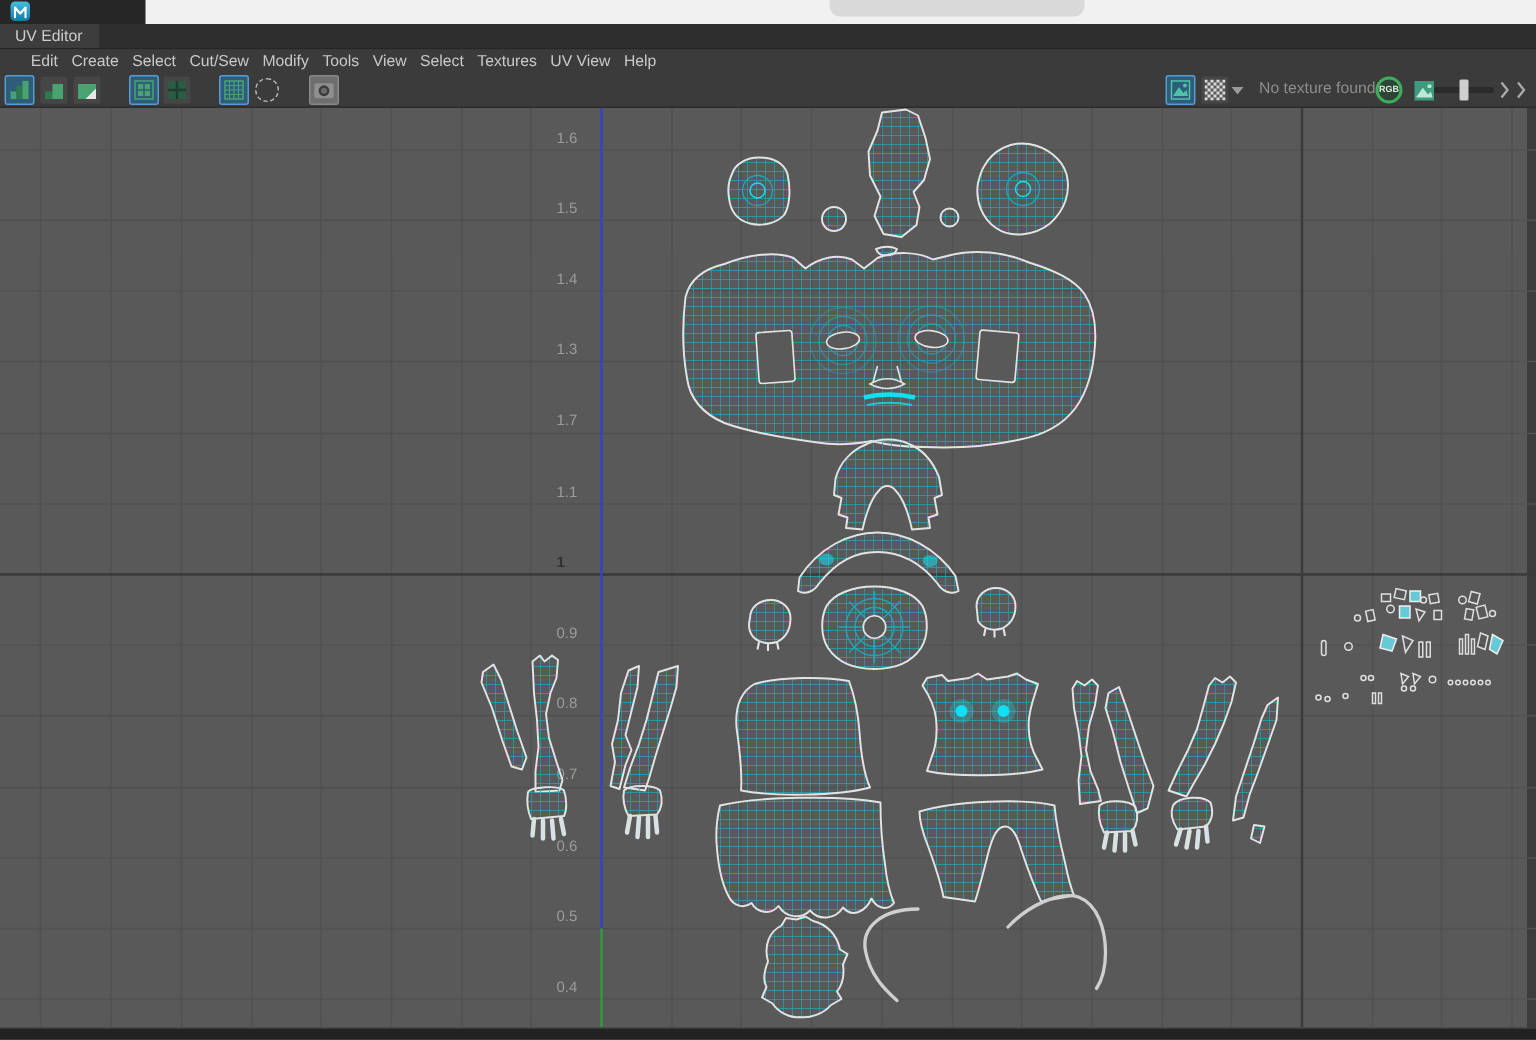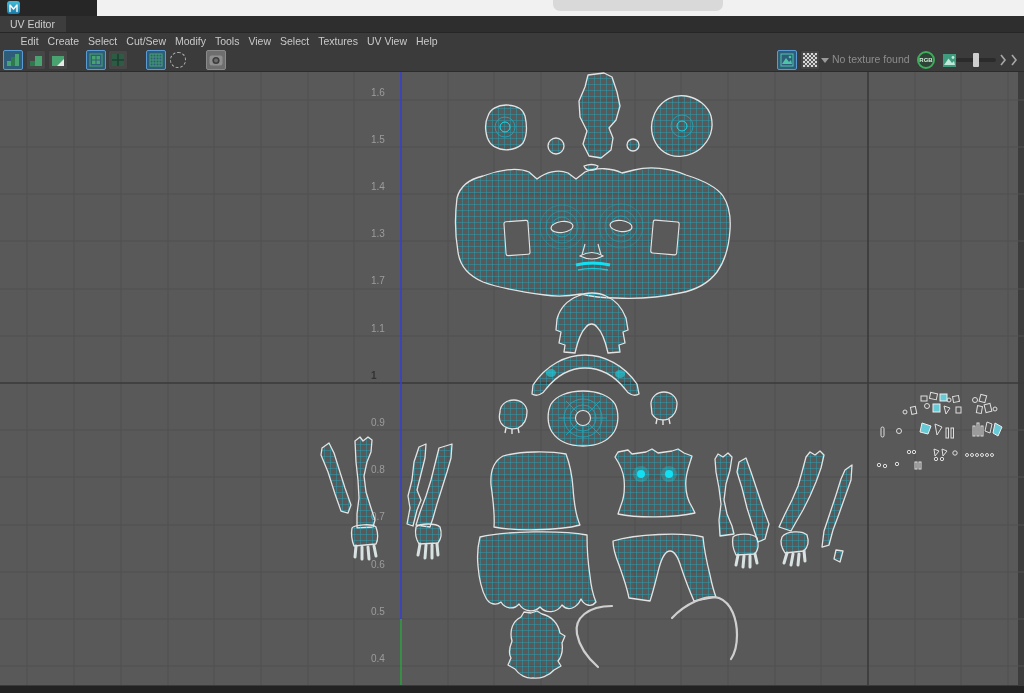--- a/index.html
+++ b/index.html
@@ -12,21 +12,21 @@
   .maya-icon{left:7px;top:1px;width:13px;height:13px;border-radius:3px;
              background:linear-gradient(#43bede,#1879a8);}
   .maya-icon svg{display:block;}
   .title-pill{left:553px;top:0;width:170px;height:11px;background:#d9d9d9;border-radius:0 0 7px 7px;}
   .tabrow{left:0;top:16px;width:1024px;height:16px;background:#2e2e2e;border-bottom:1px solid #262626;}
   .tab{left:0;top:0;height:16px;width:66px;background:#3d3d3d;color:#cdcdcd;font-size:10.5px;
        line-height:16px;padding-left:10px;box-sizing:border-box;}
   .menubar{left:0;top:33px;width:1024px;height:15px;background:#3b3b3b;display:flex;align-items:center;}
   .menubar ul{list-style:none;margin:0 0 0 16px;padding:0;display:flex;}
   .menubar li{color:#c9c9c9;font-size:10.5px;padding:0 4.5px;cursor:default;}
-  .toolbar{left:0;top:48px;width:1024px;height:24px;background:#3b3b3b;border-bottom:1px solid #2c2c2c;box-sizing:border-box;}
+  .toolbar{left:0;top:48px;width:1024px;height:24px;background:#3b3b3b;border-bottom:1px solid #2c2c2c;box-sizing:border-box;text-align:right;}
   .tool{position:absolute;top:2px;width:20px;height:20px;background:#464646;border:1px solid #3a3a3a;
         border-radius:2px;box-sizing:border-box;display:flex;align-items:center;justify-content:center;}
   .tool.sel{background:#2e5d7a;border-color:#5b9bd3;}
   .tex-status{position:absolute;left:832px;top:5px;width:85px;color:#8d8d8d;font-size:10.5px;}
   .rgbbtn{position:absolute;left:917px;top:3px;width:18px;height:18px;border-radius:50%;
           background:#2d4436;border:2px solid #3fae5c;box-sizing:border-box;display:flex;
           align-items:center;justify-content:center;color:#d6efdc;font-size:6px;font-weight:bold;}
   .slider-track{position:absolute;left:956px;top:10px;width:40px;height:4px;background:#2b2b2b;border-radius:2px;}
   .slider-thumb{position:absolute;left:973px;top:5px;width:6px;height:14px;background:#cfcfcf;border-radius:1px;}
   .caret{position:absolute;left:821px;top:10px;width:0;height:0;border-left:4px solid transparent;

